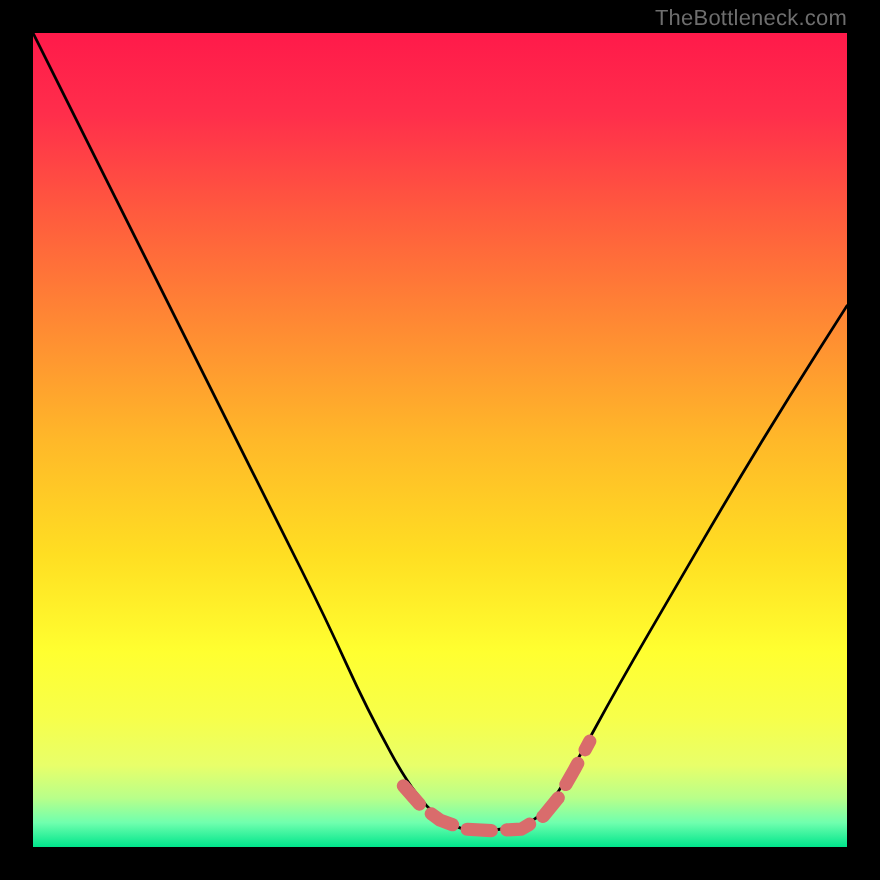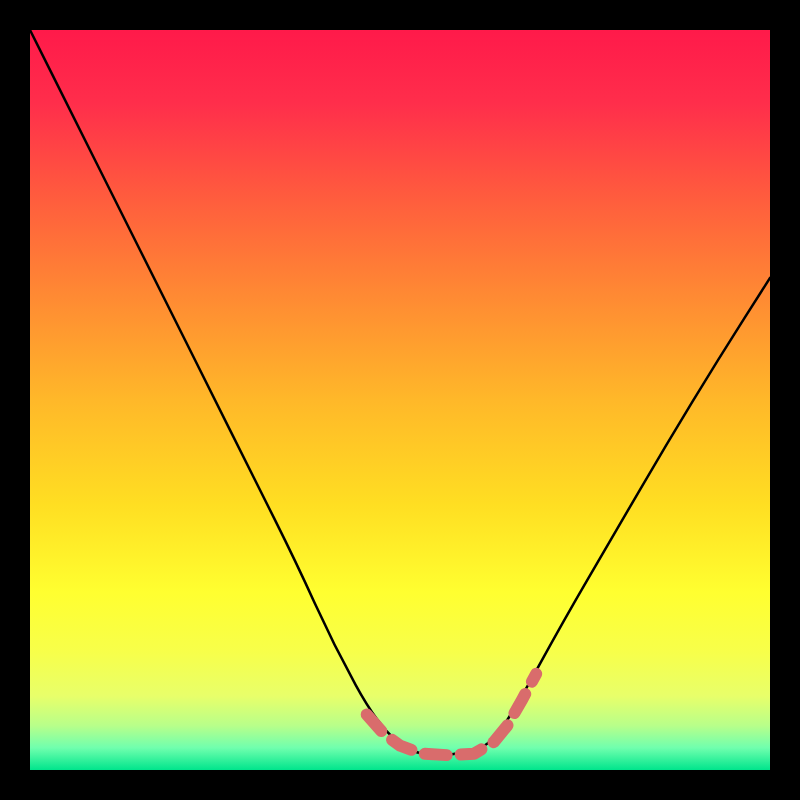--- a/index.html
+++ b/index.html
@@ -81,14 +81,15 @@
     <svg class="curve" viewBox="0 0 740 740" preserveAspectRatio="none">
       <path id="curve-path" d="M 0 0 Q 0 0 22.2 44.4 Q 44.4 88.8 66.6 133.2 Q 88.8 177.6 111 222 Q 133.2 266.4 155.39999999999998 310.79999999999995 Q 177.6 355.2 199.8 399.6 Q 222 444 244.2 488.4 Q 266.4 532.8 284.9 573.5 Q 303.4 614.1999999999999 325.59999999999997 654.8999999999999 Q 347.79999999999995 695.5999999999999 366.29999999999995 710.3999999999999 Q 384.8 725.1999999999999 403.29999999999995 725.1999999999999 Q 421.79999999999995 725.1999999999999 440.29999999999995 721.5 Q 458.8 717.8 473.6 695.5999999999999 Q 488.40000000000003 673.4 510.6 632.7 Q 532.8 592 558.7 547.5999999999999 Q 584.6 503.19999999999993 610.5 458.79999999999995 Q 636.4 414.40000000000003 662.3 371.85 Q 688.2 329.29999999999995 714.1 288.59999999999997 T 740 247.89999999999998" fill="none" stroke-width="2.5" stroke-linecap="round" stroke-linejoin="round" stroke="#000000"></path>
     </svg>
 
     <svg class="rope" viewBox="0 0 740 740" preserveAspectRatio="none">
       <path id="rope-path" d="M 336.7 684.5 L 353.71999999999997 703.74 L 370 715.5799999999999 L 392.20000000000005 723.72 L 418.09999999999997 725.1999999999999 L 444 723.72 L 463.98 711.88 L 477.3 695.5999999999999 L 492.1 669.7 L 506.16 643.8" fill="none" stroke-width="12" stroke-linecap="round" stroke-linejoin="round" stroke-dasharray="22 14" stroke="#d96c6c"></path>
     </svg>
 
   </div>
 
+  <div class="attribution">TheBottleneck.com</div>
 
 </div>
 
 </body></html>

